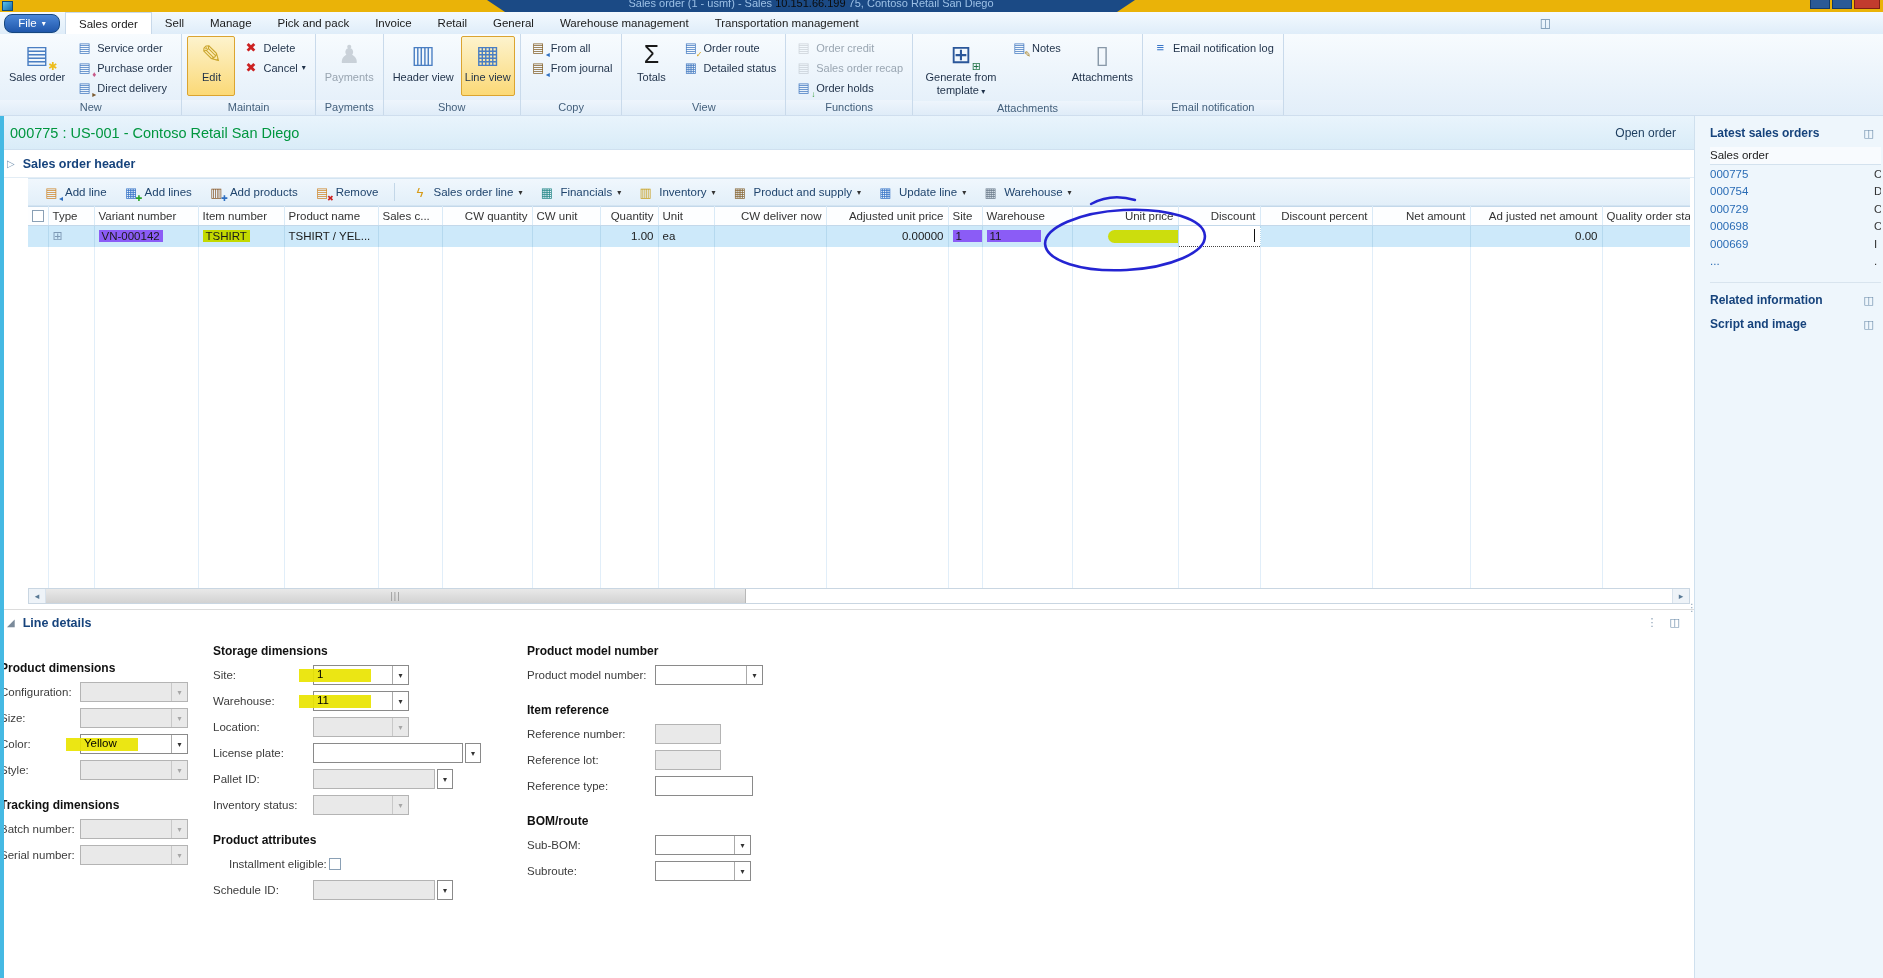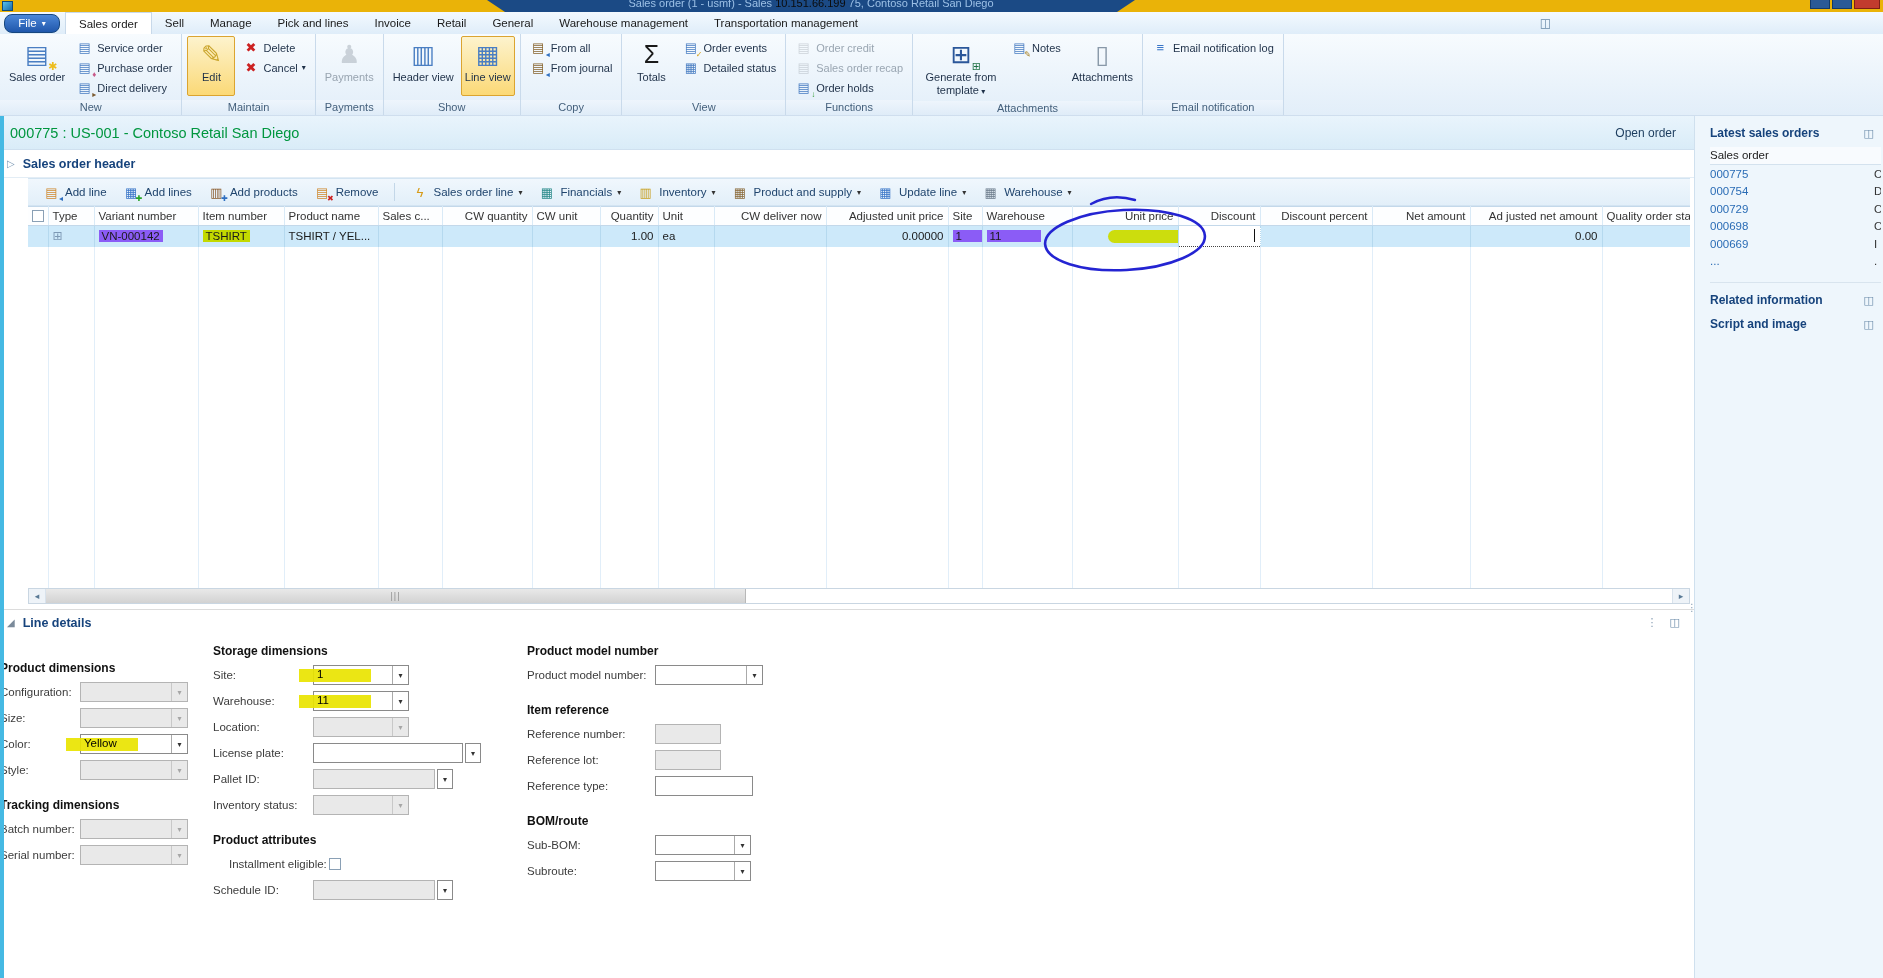--- a/index.html
+++ b/index.html
@@ -169,21 +169,21 @@
 
   <div class="tabsrow">
     <div class="file-btn">
       <span>File</span>
       <span class="crt">▾</span>
     </div>
     <div id="tabs" style="display:flex">
         <div class="tab active">Sales order</div>
         <div class="tab">Sell</div>
         <div class="tab">Manage</div>
-        <div class="tab">Pick and lines</div>
+        <div class="tab">Pick and pack</div>
         <div class="tab">Invoice</div>
         <div class="tab">Retail</div>
         <div class="tab">General</div>
         <div class="tab">Warehouse management</div>
         <div class="tab">Transportation management</div>
       </div>
     <span class="layout-btn" style="color: rgb(106, 138, 168);">◫</span>
   </div>
 
   <div class="ribbon" id="ribbon">
@@ -303,21 +303,21 @@
               <span class="g" style="color: rgb(26, 26, 26);">Σ</span>
             </span>
             <div class="lbl">Totals</div>
           </div>
           <div class="rstack">
             <div class="rsmall">
               <span class="icon">
                 <span class="g" style="color: rgb(74, 126, 194);">▤</span>
                 <span class="bdg" style="color: rgb(212, 160, 23);">✓</span>
               </span>
-              <span class="lbl">Order events</span>
+              <span class="lbl">Order route</span>
             </div>
             <div class="rsmall">
               <span class="icon">
                 <span class="g" style="color: rgb(74, 126, 194);">▦</span>
               </span>
               <span class="lbl">Detailed status</span>
             </div>
           </div>
         </div>
         <div class="rgl">View</div>

